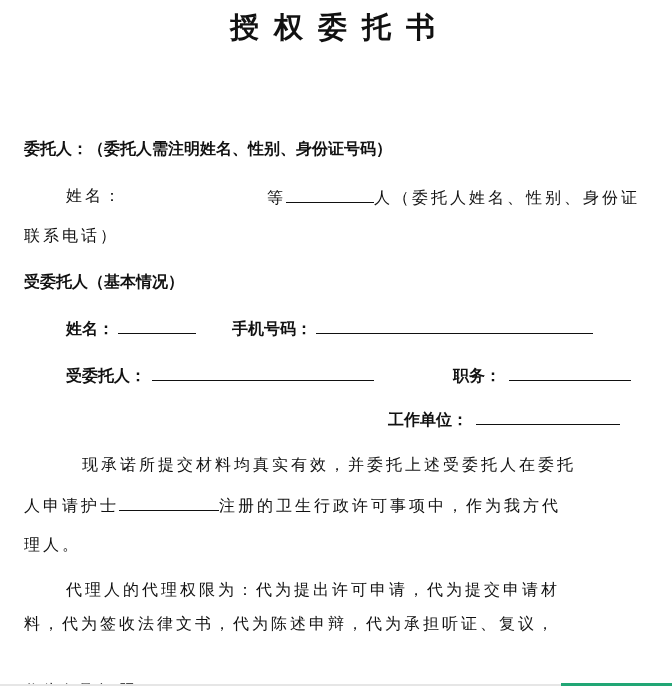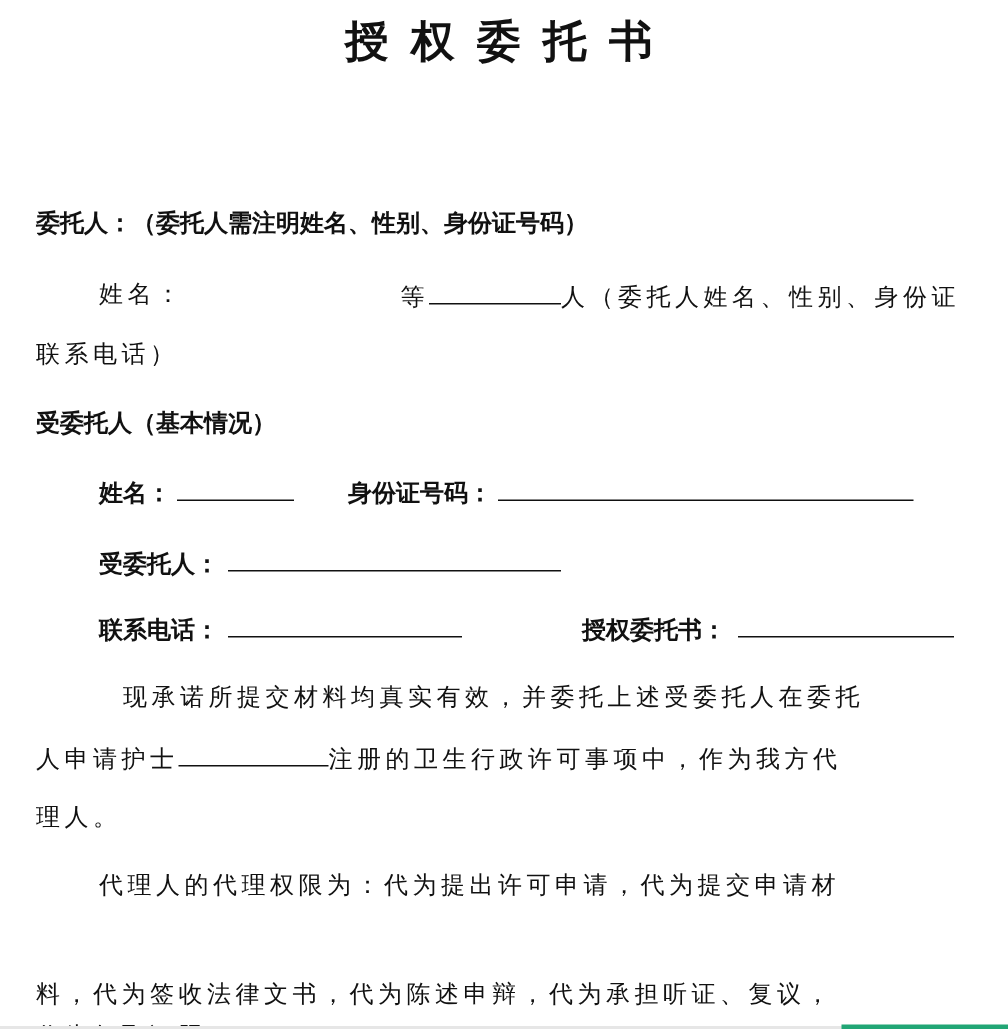--- a/index.html
+++ b/index.html
@@ -38,41 +38,41 @@
     <span>等</span><span class="blank" style="width:88px;"></span><span>人（委托人姓名、性别、身份证</span>
   </div>
   <div class="line spaced" style="left:24px; top:224px;">联系电话）</div>
 
   <div class="line bold" style="left:24px; top:270px;text-align:center;">受委托人（基本情况）</div>
 
   <div class="line bold" style="left:66px; top:315px;">
     <span>姓名：</span><span class="blank" style="width:78px; margin-left:4px;"></span>
   </div>
   <div class="line bold" style="left:232px; top:315px;">
-    <span>身份证号码：</span><span class="blank" style="width:277px; margin-left:4px;"></span>
+    <span>手机号码：</span><span class="blank" style="width:277px; margin-left:4px;"></span>
   </div>
 
   <div class="line bold" style="left:66px; top:362px;">
     <span>受委托人：</span><span class="blank" style="width:222px; margin-left:6px;"></span>
   </div>
+  <div class="line bold" style="left:453px; top:362px;">
+    <span>职务：</span><span class="blank" style="width:122px; margin-left:8px;"></span>
+  </div>
 
-  <div class="line bold" style="left:66px; top:406px;">
-    <span>联系电话：</span><span class="blank" style="width:156px; margin-left:6px;"></span>
-  </div>
   <div class="line bold" style="left:388px; top:406px;">
-    <span>授权委托书：</span><span class="blank" style="width:144px; margin-left:8px;"></span>
+    <span>工作单位：</span><span class="blank" style="width:144px; margin-left:8px;"></span>
   </div>
 
   <div class="line spaced" style="left:82px; top:453px;">现承诺所提交材料均真实有效，并委托上述受委托人在委托</div>
   <div class="line spaced" style="left:24px; top:492px;">
     <span>人申请护士</span><span class="blank" style="width:100px;"></span><span>注册的卫生行政许可事项中，作为我方代</span>
   </div>
   <div class="line spaced" style="left:24px; top:533px;">理人。</div>
 
-  <div class="line spaced" style="left:66px; top:578px;">代理人的代理权限为：代为提出许可申请，代为提交申请材</div>
-  <div class="line spaced" style="left:24px; top:612px;margin-top:39px;">料，代为签收法律文书，代为陈述申辩，代为承担听证、复议，</div>
+  <div class="line spaced" style="left:66px; top:578px;font-family:Liberation Serif, serif;">代理人的代理权限为：代为提出许可申请，代为提交申请材</div>
+  <div class="line spaced" style="left:24px; top:612px;">料，代为签收法律文书，代为陈述申辩，代为承担听证、复议，</div>
   <div class="line spaced" style="left:24px; top:658px;margin-top:19px;">
     <span>代为领取证照，</span><span class="blank" style="width:362px; margin-left:8px;"></span><span>。</span>
   </div>
 </div>
 
 <div class="bottom-bar"></div>
 <div class="bottom-green"></div>
 
 </body></html>

